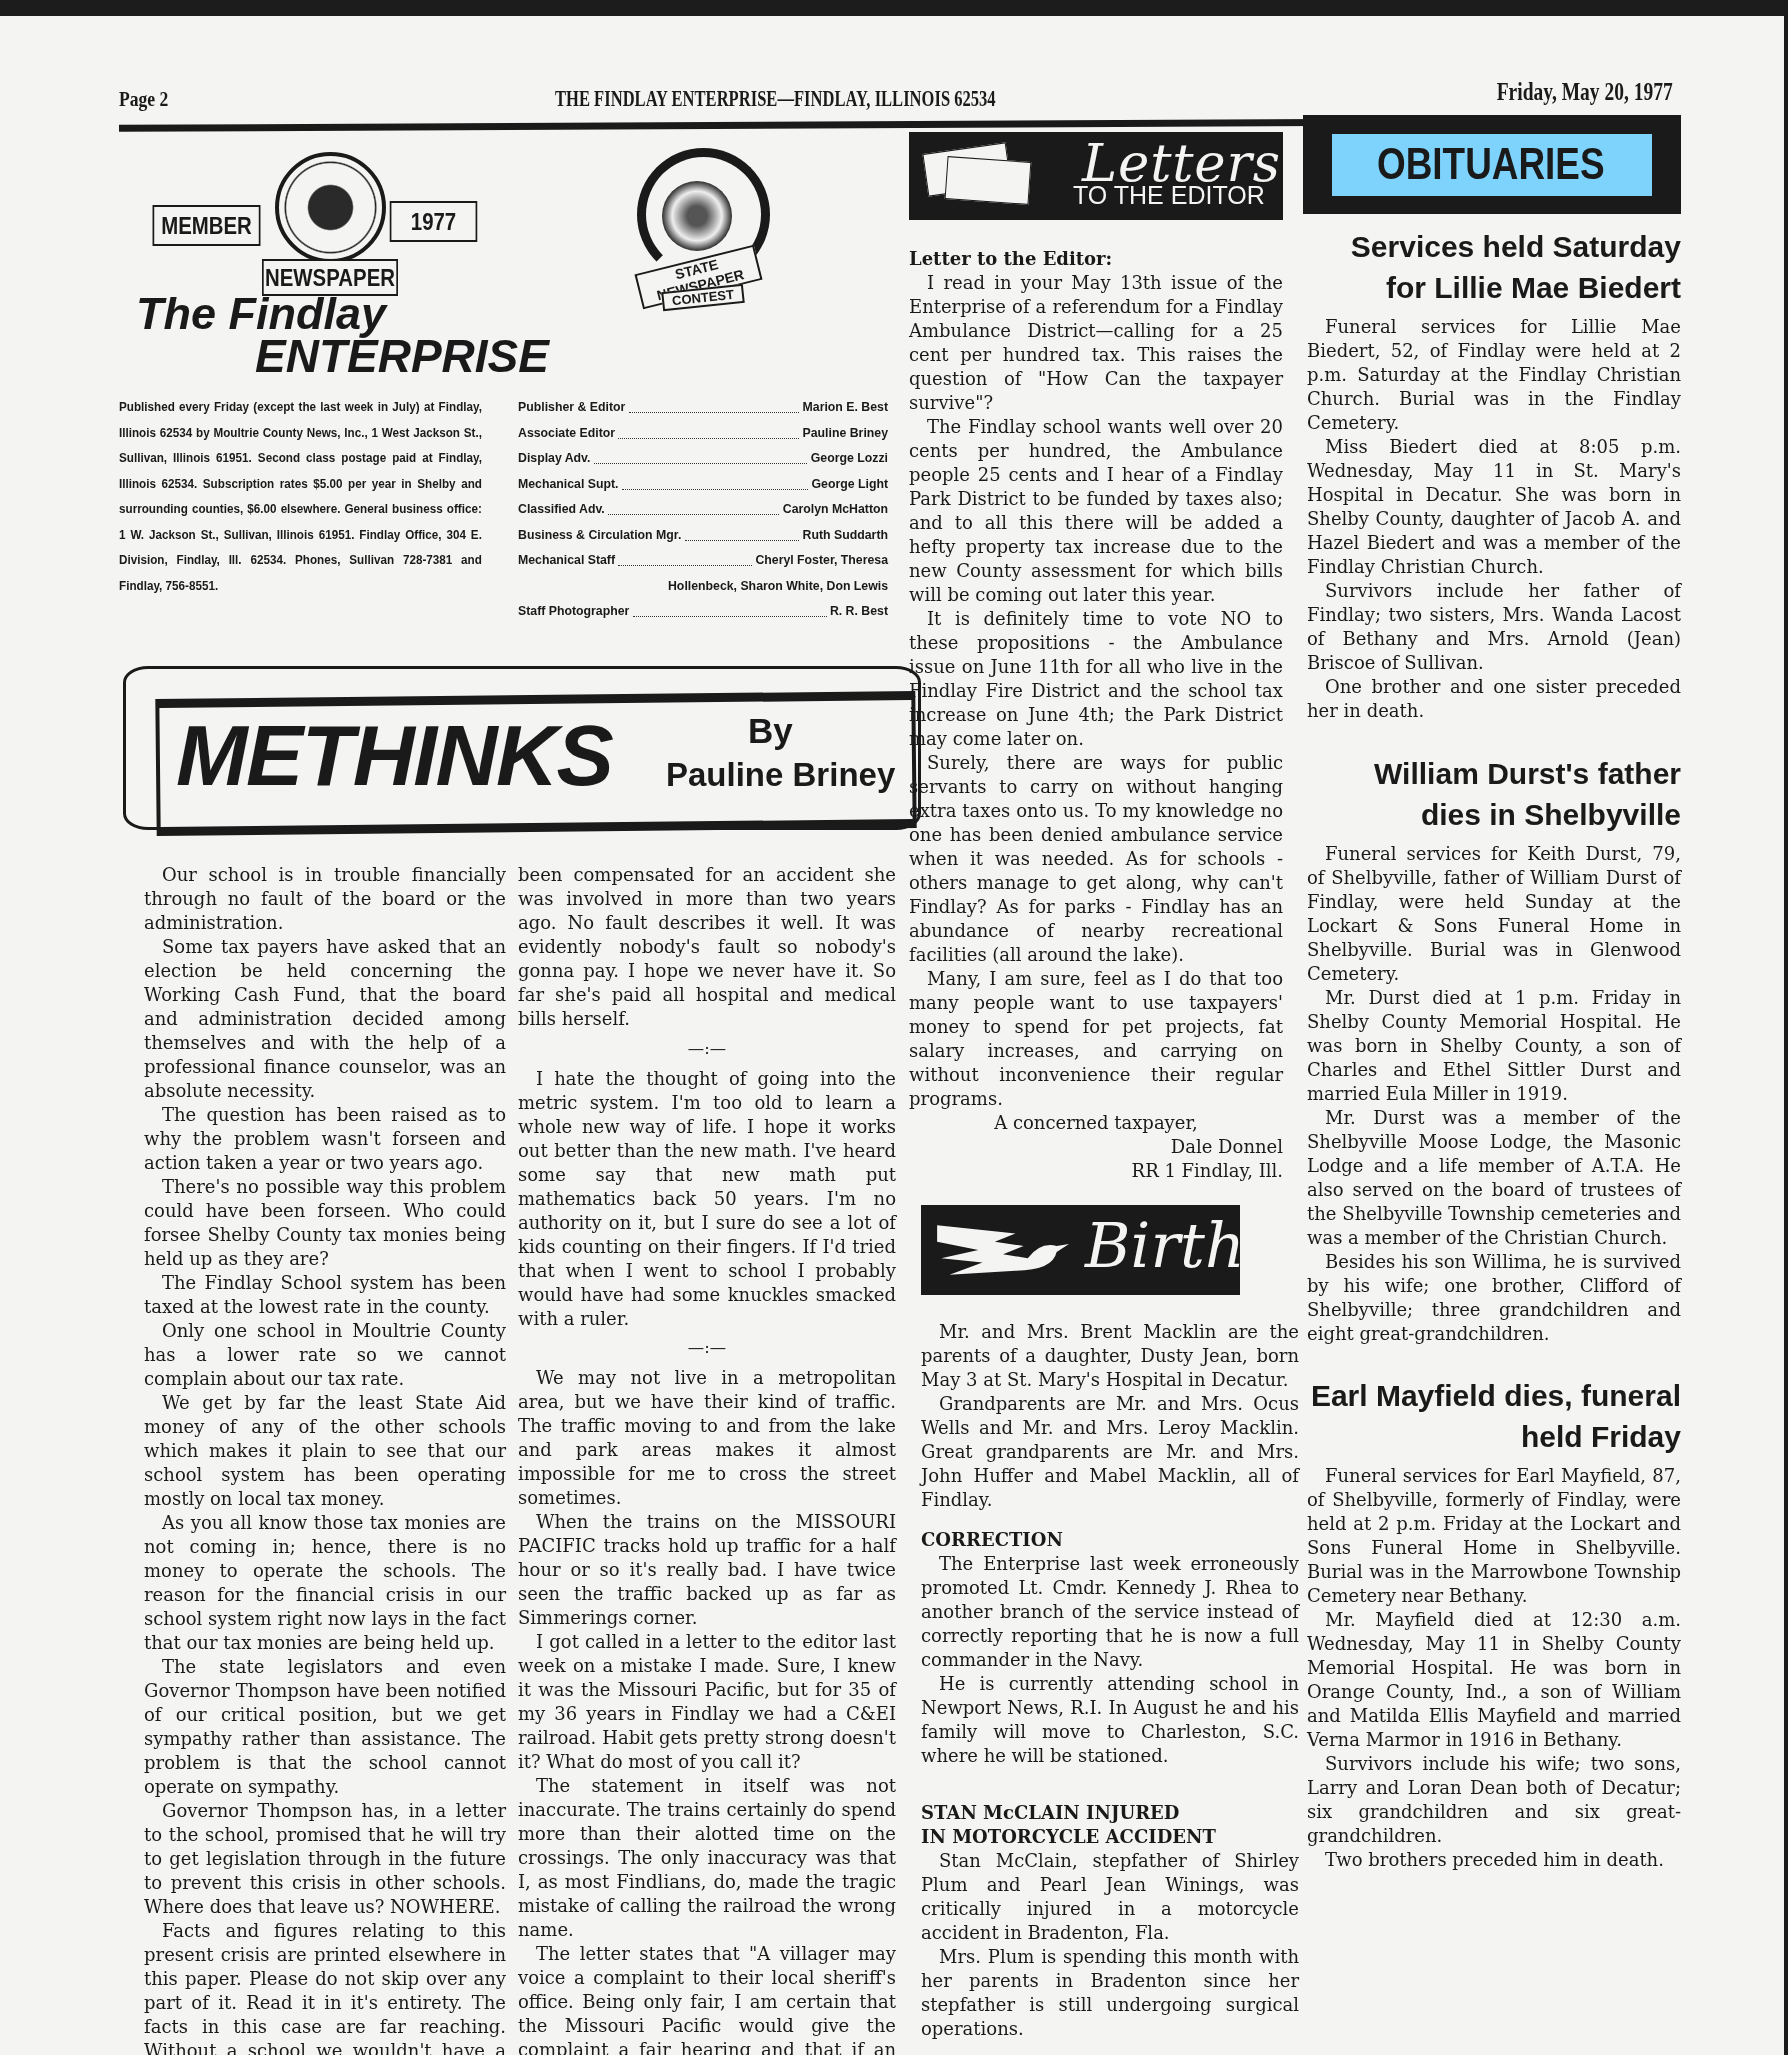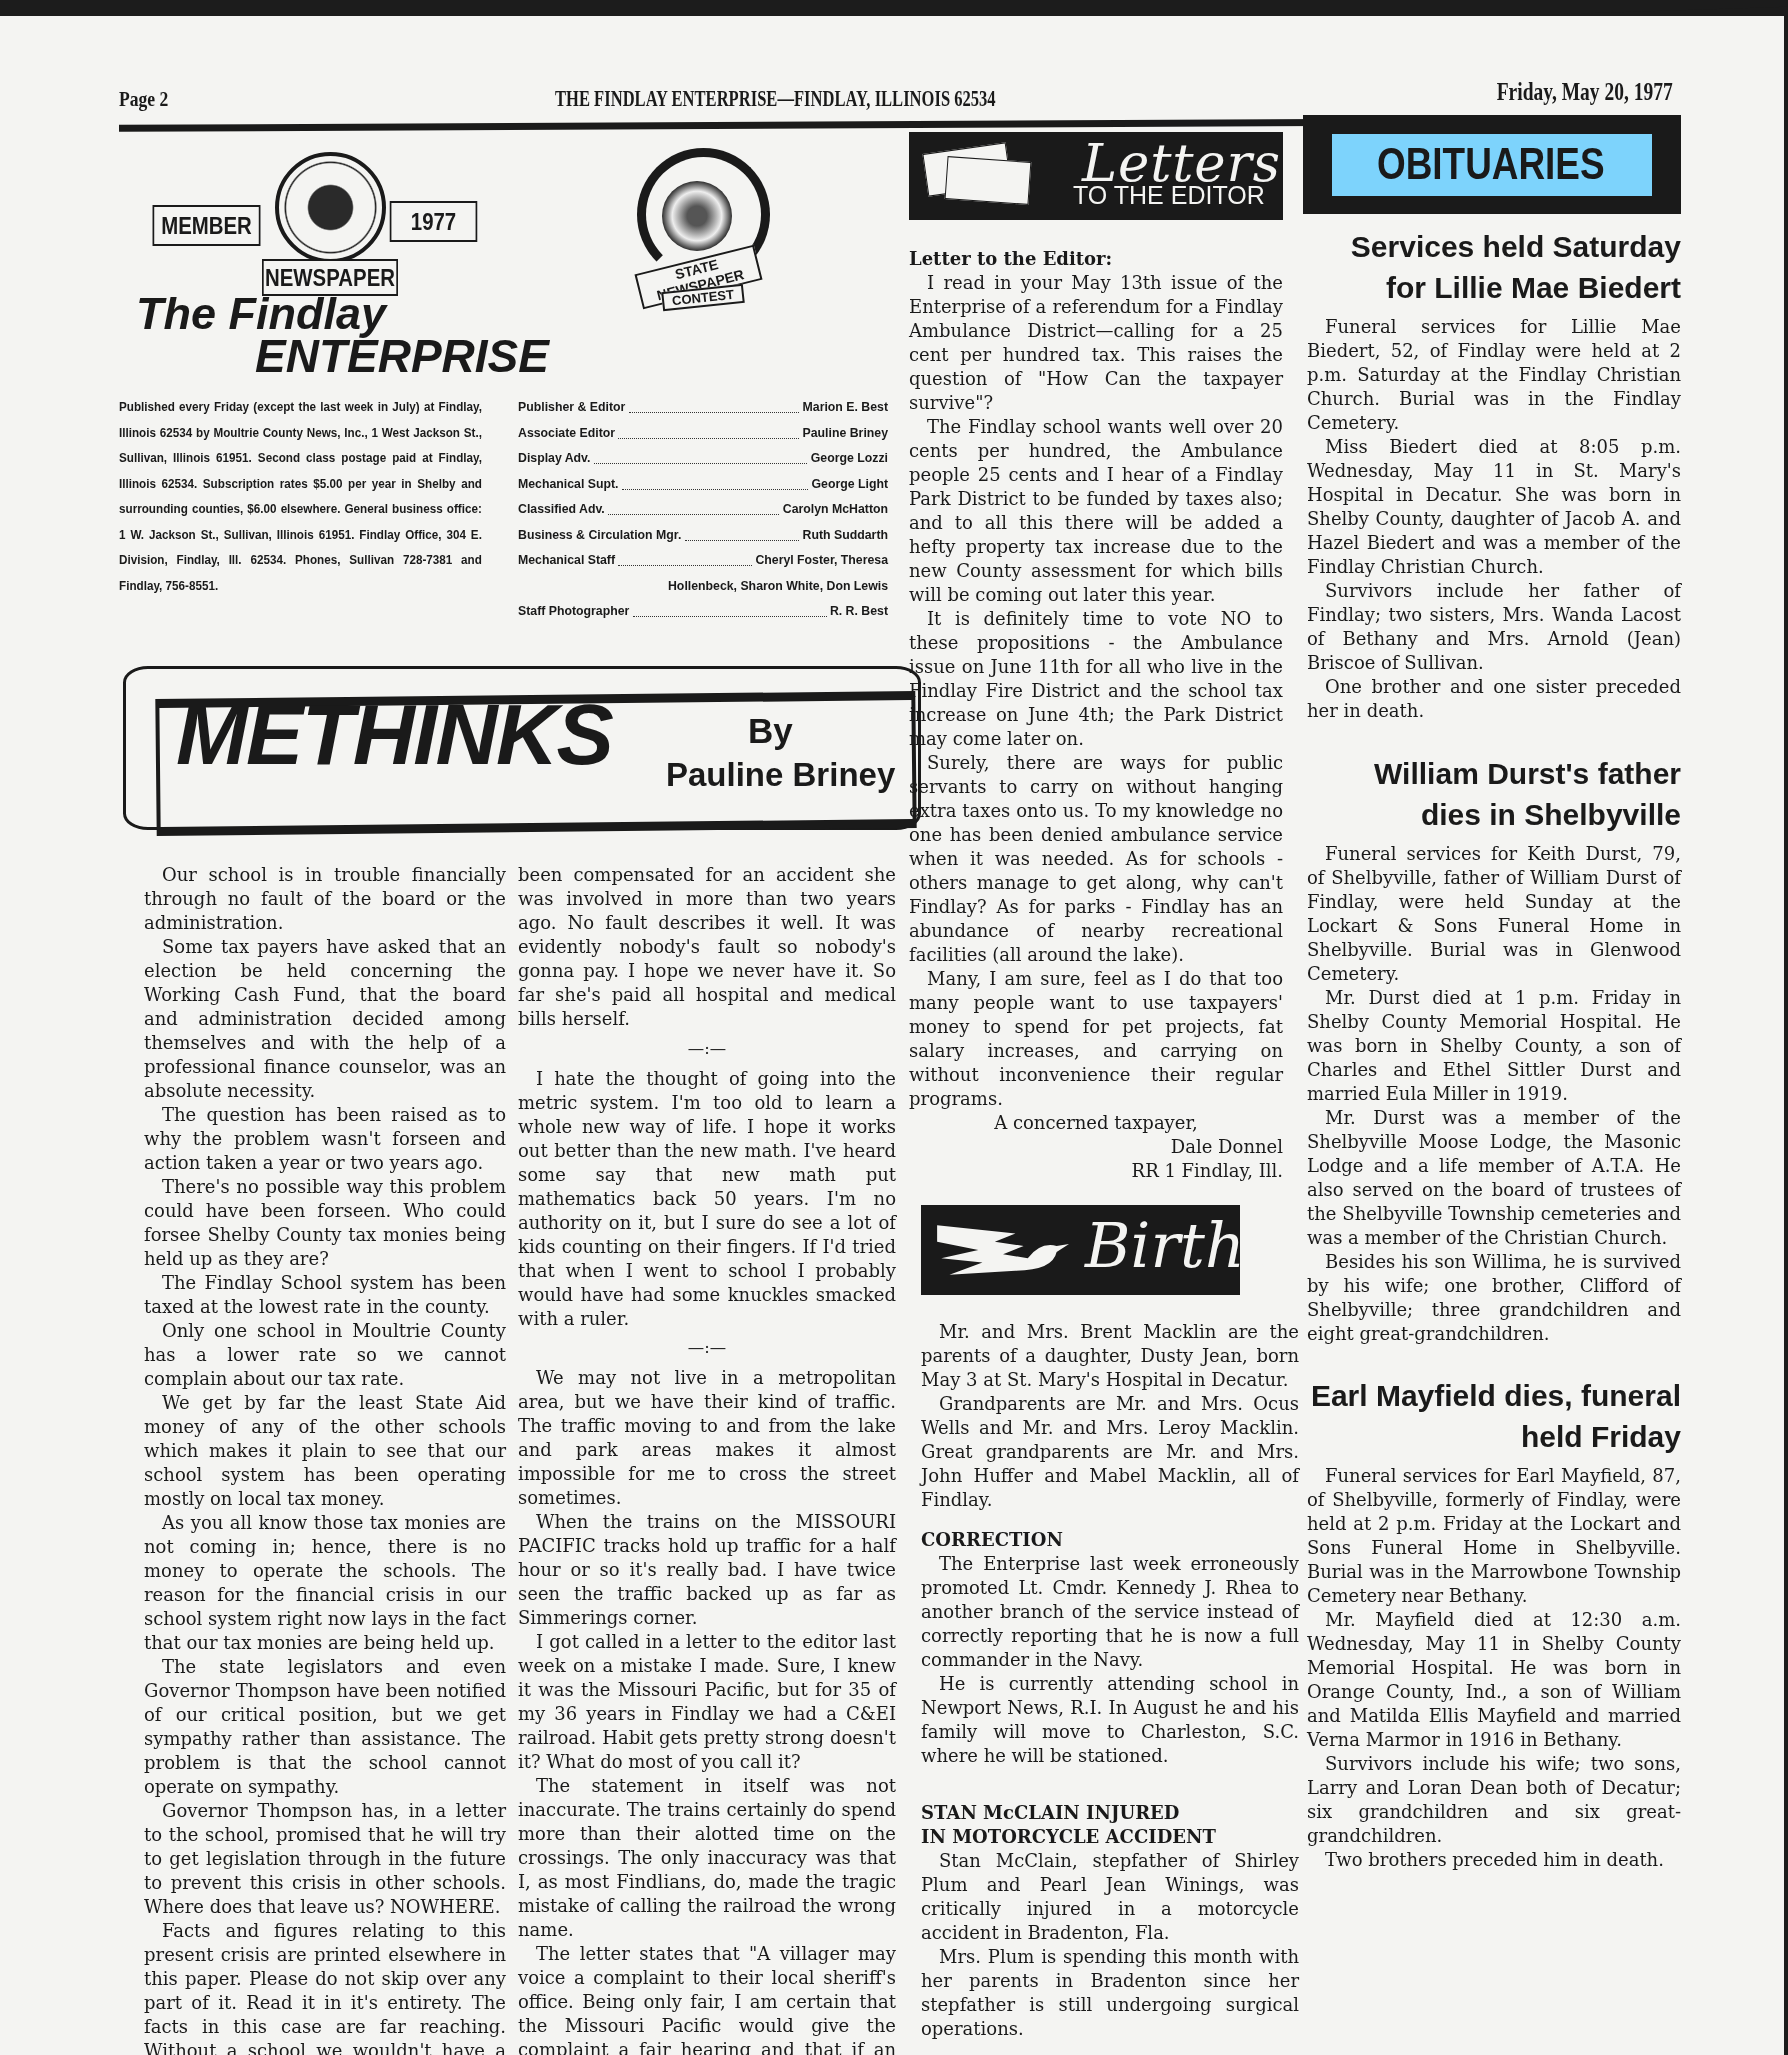--- a/index.html
+++ b/index.html
@@ -35,21 +35,21 @@
   .staff { position:absolute; left:506px; top:395px; width:370px; font:bold 12.3px "Liberation Sans", sans-serif; line-height:25.5px;margin-left:12px; }
   .staff .row { display:flex; white-space:nowrap; }
   .staff .role { }
   .staff .dots { flex:1; border-bottom:1.6px dotted #333; margin:0 3.3px 7.4px; }
   .staff .name { }
   .staff .cont { text-align:right; }
 
   .methinks { position:absolute; left:123px; top:666px; width:798px; height:164px; }
   .methinks .outer { position:absolute; inset:0; border:3.3px solid #1a1a1a; border-radius:25px 25px 25px 25px / 16.4px; }
   .methinks .inner { position:absolute; left:33px; top:29px; width:752px; height:119px; border-top:9px solid #1a1a1a; border-bottom:9px solid #1a1a1a; border-left:4.1px solid #1a1a1a; border-right:4.1px solid #1a1a1a; transform:rotate(-.6deg); }
-  .methinks .word { position:absolute; left:53px; top:19px; font:italic bold 86px "Liberation Sans", sans-serif; letter-spacing:-1.6px; }
+  .methinks .word { position:absolute; left:53px; top:40px; font:italic bold 86px "Liberation Sans", sans-serif; letter-spacing:-1.6px; }
   .methinks .by { position:absolute; left:625px; top:45px; font:bold 35px "Liberation Sans", sans-serif; }
   .methinks .author { position:absolute; left:543px; top:90px; font:bold 33px "Liberation Sans", sans-serif; }
 
   .hdr-black { background:#1a1a1a; color:#f4f4f2; position:absolute; }
   .letters { left:909px; top:132px; width:374px; height:88px; }
   .letters .env { position:absolute; left:16.4px; top:16.4px; width:103px; height:53px; }
   .letters .env span { position:absolute; width:82px; height:41px; background:#f4f4f2; border:1.2px solid #1a1a1a; }
   .letters .big { position:absolute; left:173px; top:0px; font:italic 53px "DejaVu Serif", serif; letter-spacing:0.8px; }
   .letters .small { position:absolute; left:164px; top:49px; font:25px "Liberation Sans", sans-serif; }
 

